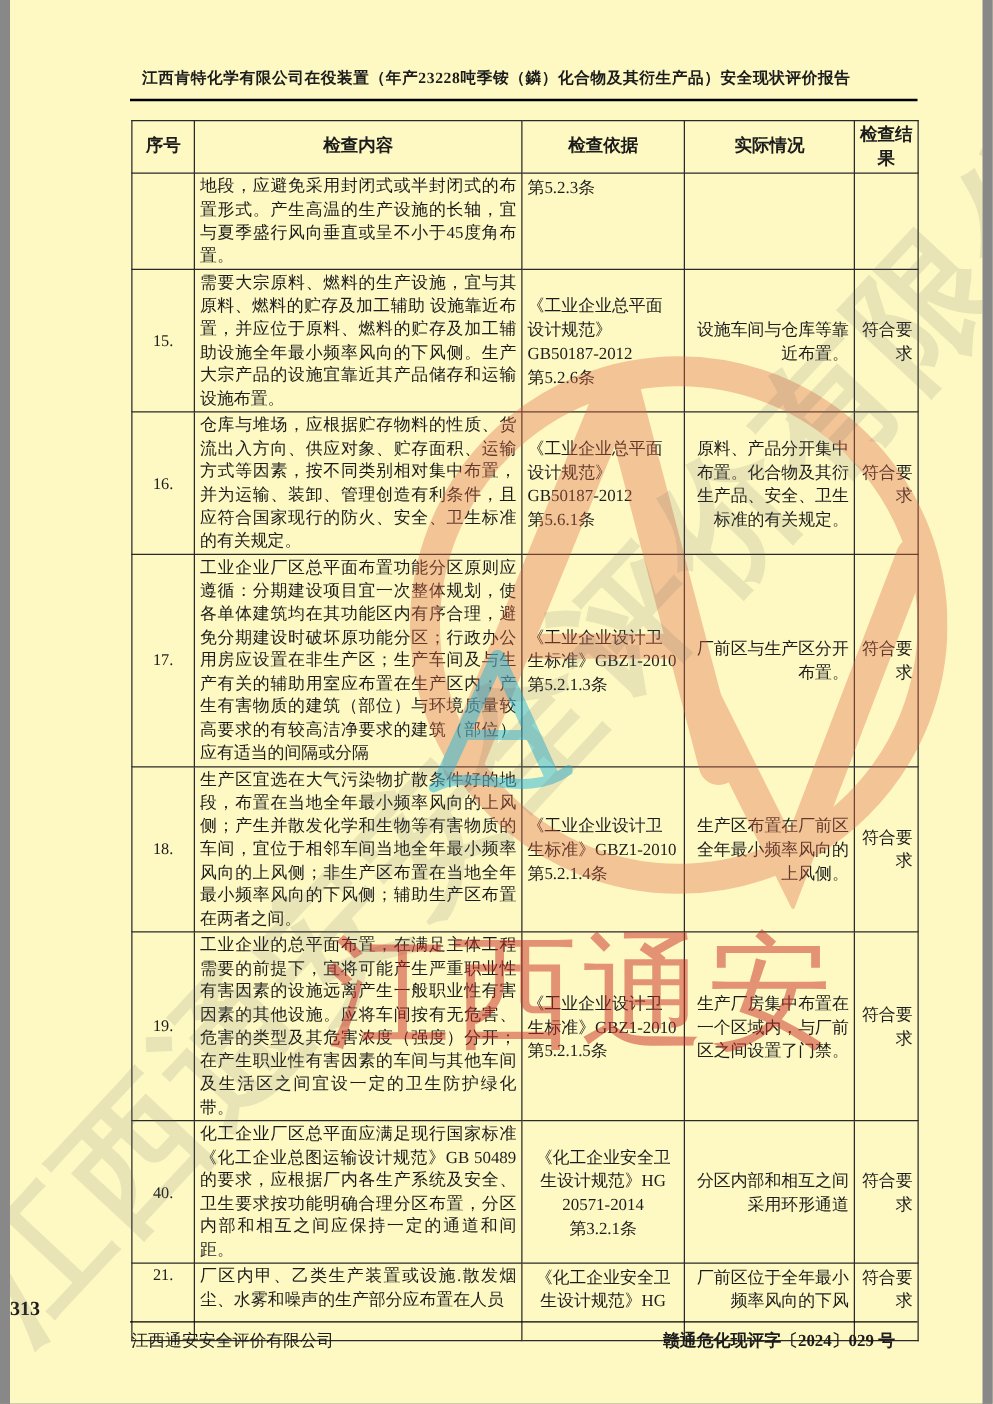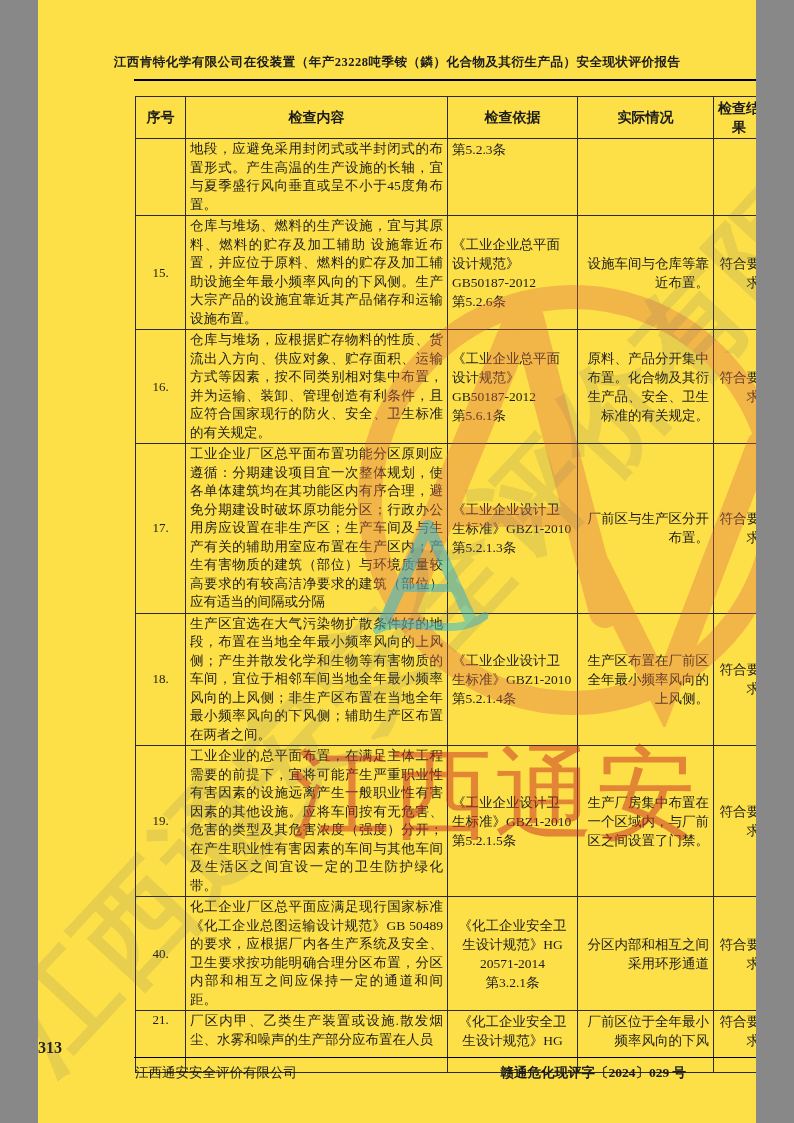--- a/index.html
+++ b/index.html
@@ -1,18 +1,18 @@
 <!DOCTYPE html>
 <html><head>
 <meta charset="utf-8">
 <style>
   html,body { margin:0; padding:0; background:#888; }
   .page {
-    position:relative; width:718px; height:1123px; margin:0 auto;
-    background:#fde047; overflow:hidden;
+    position:relative; width:778px; height:1123px; margin:0 auto;
+    background:#fef9c3; overflow:hidden;
     font-family:"Liberation Serif","DejaVu Serif",serif;
     color:#1c1c1c;
   }
   
   .header-title {
     position:absolute; top:54px; left:60px; right:60px;
     text-align:center; font-size:12.5px; font-weight:bold; letter-spacing:0.5px;
   }
   .header-rule {
     position:absolute; top:79px; left:96px; width:630px;
@@ -99,21 +99,21 @@
     <tbody>
       <tr class="vtop" style="height:75px">
         <td class="c-no"></td>
         <td class="c-content">地段，应避免采用封闭式或半封闭式的布置形式。产生高温的生产设施的长轴，宜与夏季盛行风向垂直或呈不小于45度角布置。</td>
         <td class="c-basis">第5.2.3条</td>
         <td class="c-actual"></td>
         <td class="c-result"></td>
       </tr>
       <tr style="height:107px">
         <td class="c-no">15.</td>
-        <td class="c-content">仓库与堆场、燃料的生产设施，宜与其原料、燃料的贮存及加工辅助 设施靠近布置，并应位于原料、燃料的贮存及加工辅助设施全年最小频率风向的下风侧。生产大宗产品的设施宜靠近其产品储存和运输设施布置。</td>
+        <td class="c-content">需要大宗原料、燃料的生产设施，宜与其原料、燃料的贮存及加工辅助 设施靠近布置，并应位于原料、燃料的贮存及加工辅助设施全年最小频率风向的下风侧。生产大宗产品的设施宜靠近其产品储存和运输设施布置。</td>
         <td class="c-basis">《工业企业总平面设计规范》
 GB50187-2012
 第5.2.6条</td>
         <td class="c-actual">设施车间与仓库等靠近布置。</td>
         <td class="c-result">符合要求</td>
       </tr>
       <tr style="height:108px">
         <td class="c-no">16.</td>
         <td class="c-content">仓库与堆场，应根据贮存物料的性质、货流出入方向、供应对象、贮存面积、运输方式等因素，按不同类别相对集中布置，并为运输、装卸、管理创造有利条件，且应符合国家现行的防火、安全、卫生标准的有关规定。</td>
         <td class="c-basis">《工业企业总平面设计规范》

